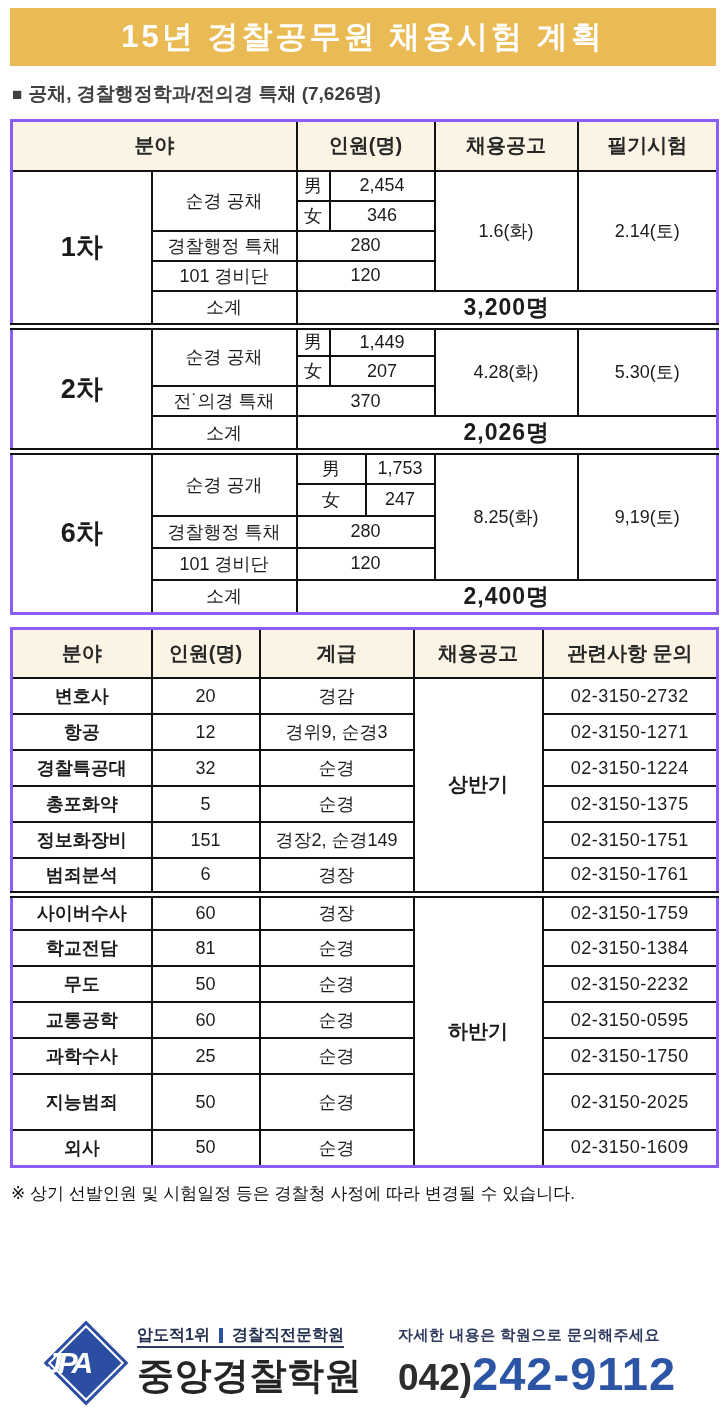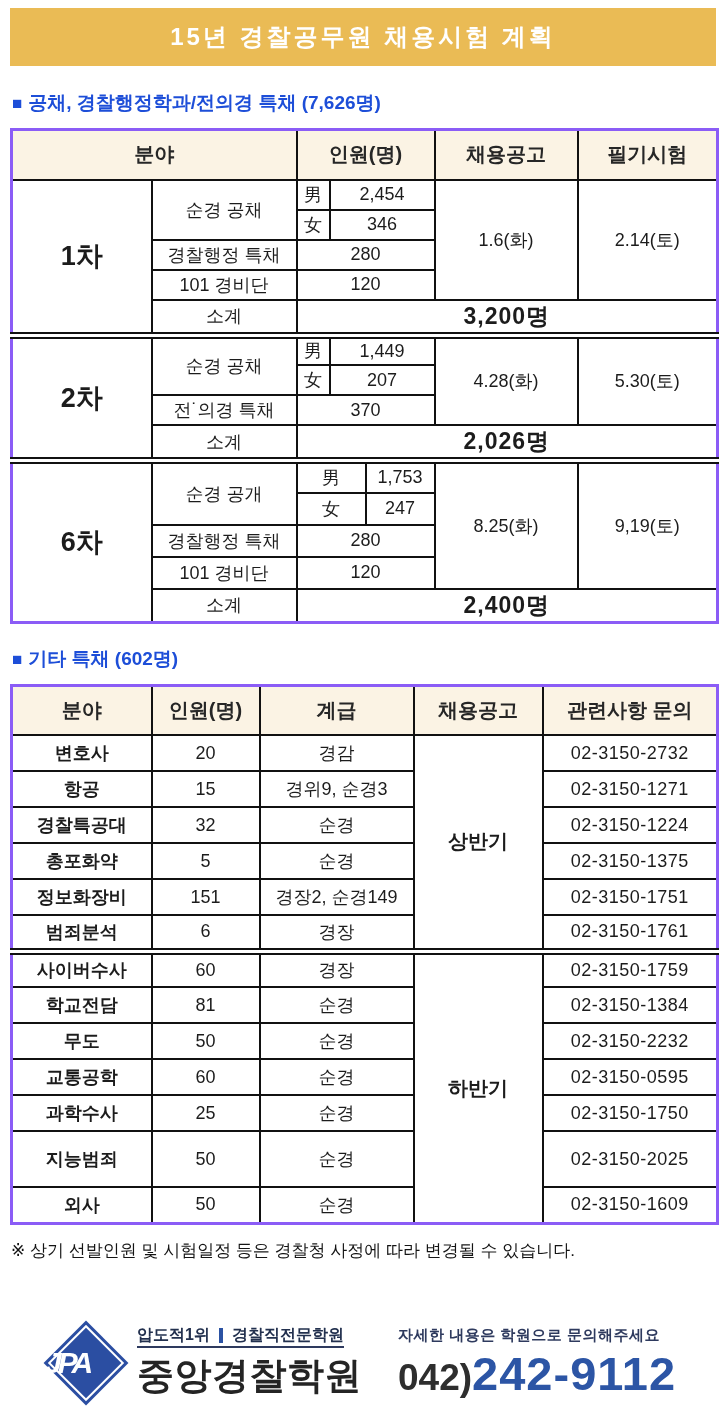--- a/index.html
+++ b/index.html
@@ -1,23 +1,23 @@
 <!DOCTYPE html>
 <html><head>
 <meta charset="utf-8">
 <style>
   * { box-sizing: border-box; margin: 0; padding: 0; }
   body { background: #ffffff; font-family: "Liberation Sans", "DejaVu Sans", sans-serif; }
   .page { position: relative; width: 726px; height: 1415px; background: #fff; overflow: hidden; }
 
   .banner { margin: 8px 10px 0 10px; height: 58px; background: #EABB55;
-            color: #fff; font-size: 24px; font-weight: 800; text-align: center;
+            color: #fff; font-size: 31px; font-weight: 800; text-align: center;
             line-height: 58px; letter-spacing: 3px; }
 
-  .section-heading { margin: 24px 0 0 12px; font-size: 19px; font-weight: 700; color: #1d4ed8; }
+  .section-heading { margin: 15px 0 0 12px; font-size: 19px; font-weight: 700; color: #404040; }
   .section-heading .bullet { font-size: 17px; margin-right: 6px; }
 
   table { border-collapse: collapse; table-layout: fixed; width: 706px; margin: 12px 0 0 10px;
           border: 3px solid #8b5cf6; color: #1c1c1c; }
   th, td { border: 2px solid #111; text-align: center; vertical-align: middle;
            overflow: hidden; white-space: nowrap; }
   thead th { background: #FBF3E4; font-size: 20px; font-weight: 800; height: 50px; color: #262626; }
   tbody.dbl { border-top: 7px double #111; }
 
   
@@ -153,23 +153,20 @@
         <td>101 경비단</td>
         <td colspan="3">120</td>
       </tr>
       <tr>
         <td>소계</td>
         <td colspan="5" class="subval">2,400명</td>
       </tr>
     </tbody>
   </table>
 
-  <div class="section-heading" style="margin-top:22px">
-    <span class="bullet">■</span><span>기타 특채 (602명)</span>
-  </div>
 
   <table class="t2">
     <colgroup>
       <col style="width:140px">
         <col style="width:108px">
         <col style="width:154px">
       <col style="width:129px">
         <col style="width:175px">
     </colgroup>
     <thead>
@@ -184,21 +181,21 @@
     <tbody>
       <tr>
         <td class="field">변호사</td>
         <td>20</td>
         <td>경감</td>
         <td rowspan="6" class="half">상반기</td>
         <td class="phone">02-3150-2732</td>
       </tr>
       <tr>
         <td class="field">항공</td>
-        <td>15</td>
+        <td>12</td>
         <td>경위9, 순경3</td>
         <td class="phone">02-3150-1271</td>
       </tr>
       <tr>
         <td class="field">경찰특공대</td>
         <td>32</td>
         <td>순경</td>
         <td class="phone">02-3150-1224</td>
       </tr>
       <tr>

